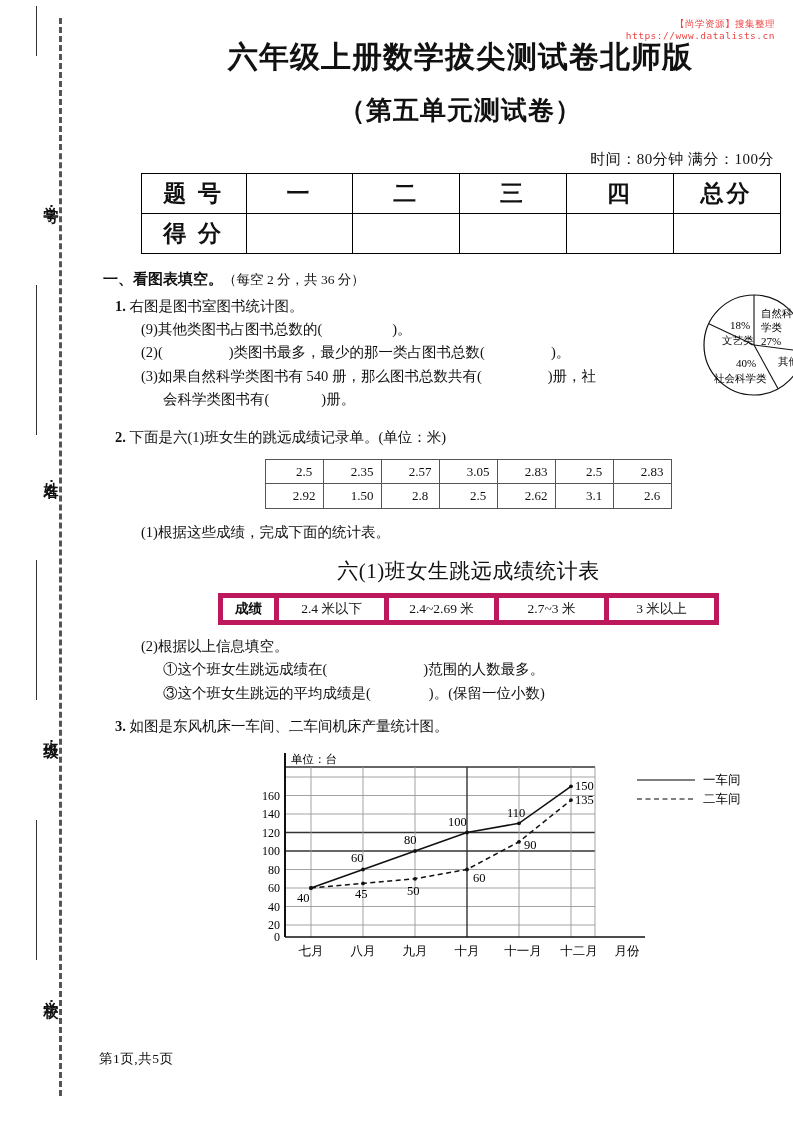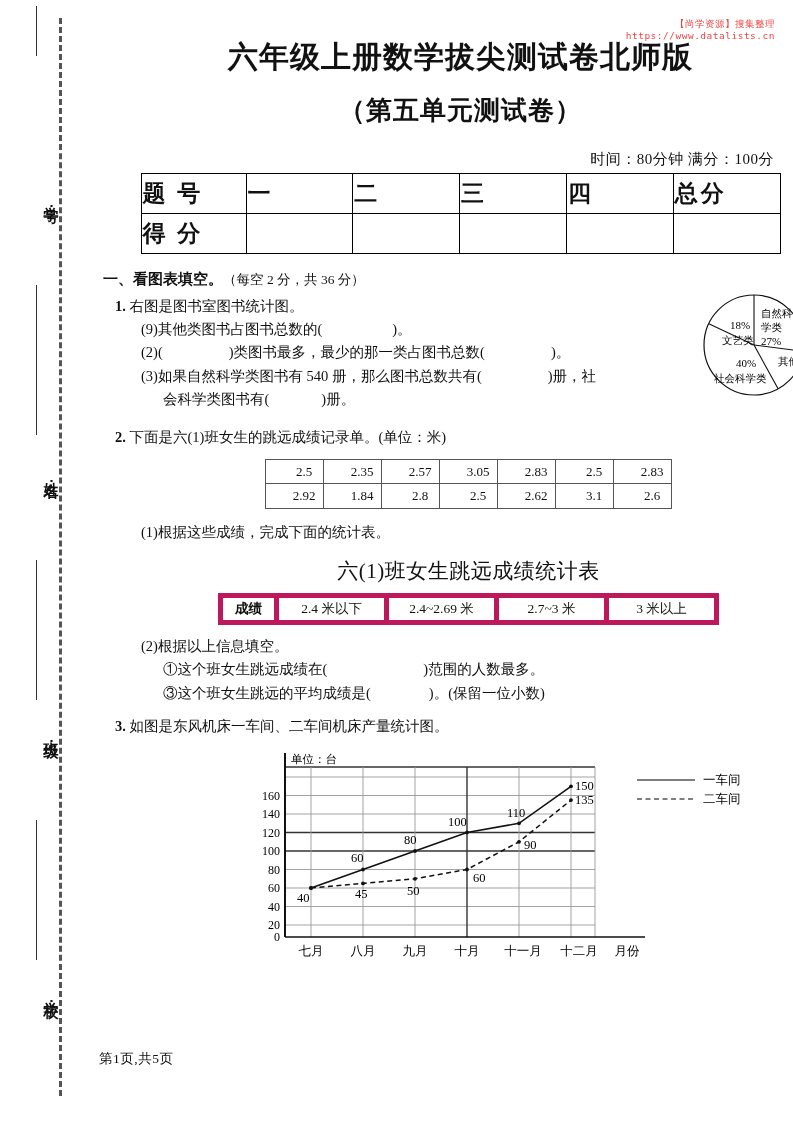--- a/index.html
+++ b/index.html
@@ -54,21 +54,21 @@
   .time-row {
     text-align:right; font-size:15px; padding:22px 48px 4px 0; letter-spacing:.5px;
   }
 
   
   table.score {
     border-collapse:collapse; margin:0 auto; width:640px;
     table-layout:fixed;
   }
   table.score td {
-    border:1.4px solid #000; height:40px; 
+    border:1.4px solid #000; height:40px; text-align:center;
     font-size:23px; font-weight:bold; letter-spacing:3px;
     font-family:"Liberation Serif","DejaVu Serif",serif;
   }
   table.score td.lbl { width:105px; }
 
   .sec-head {
     margin:16px 0 4px 4px; font-size:15px; font-weight:bold;
     font-family:"Liberation Sans","DejaVu Sans",sans-serif;
   }
   .sec-head .pts { font-weight:normal; font-size:13.5px;
@@ -222,21 +222,21 @@
         <td>2.5</td>
         <td>2.35</td>
         <td>2.57</td>
         <td>3.05</td>
         <td>2.83</td>
         <td>2.5</td>
         <td>2.83</td>
       </tr>
       <tr>
         <td>2.92</td>
-        <td>1.84</td>
+        <td>1.50</td>
         <td>2.8</td>
         <td>2.5</td>
         <td>2.62</td>
         <td>3.1</td>
         <td>2.6</td>
       </tr>
     </tbody>
       </table>
 
     <div class="sub" style="margin-top:12px;">(1)根据这些成绩，完成下面的统计表。</div>

